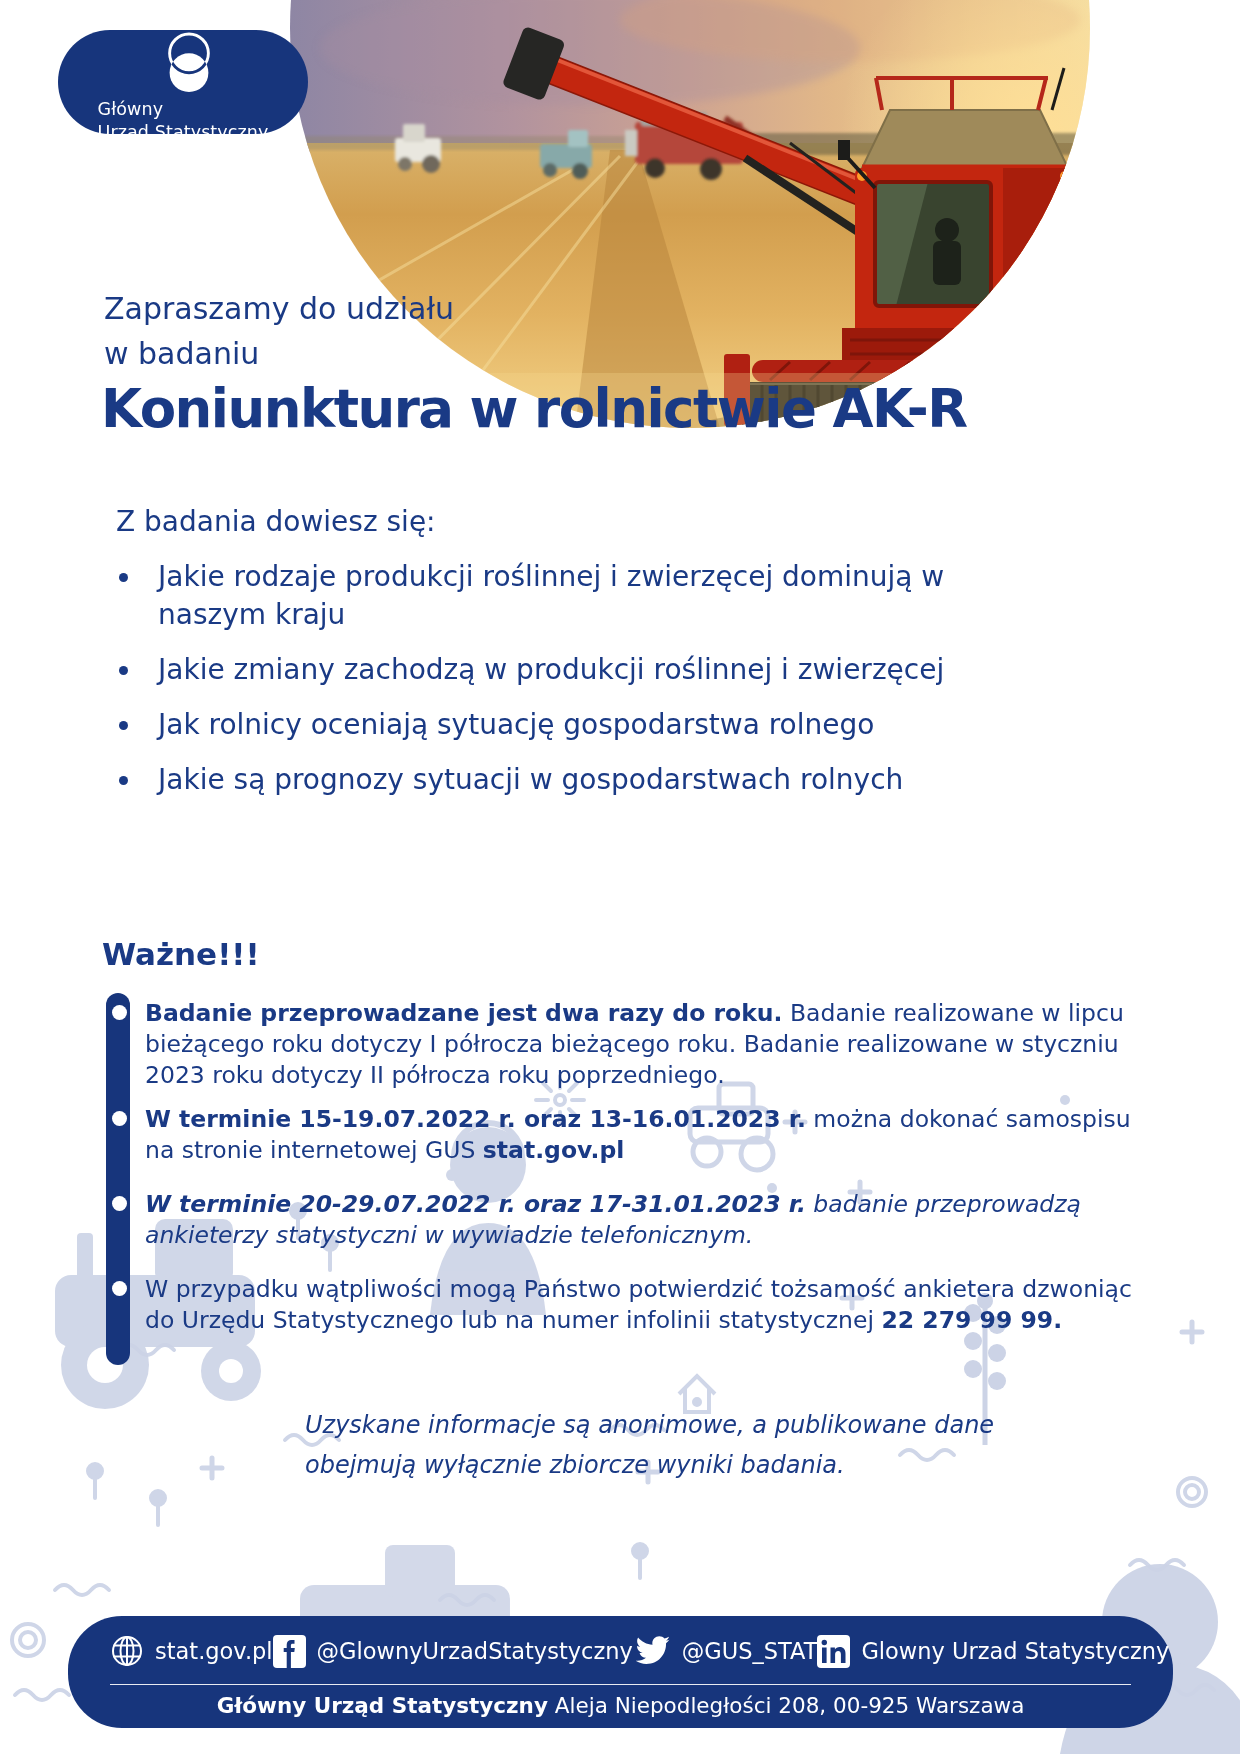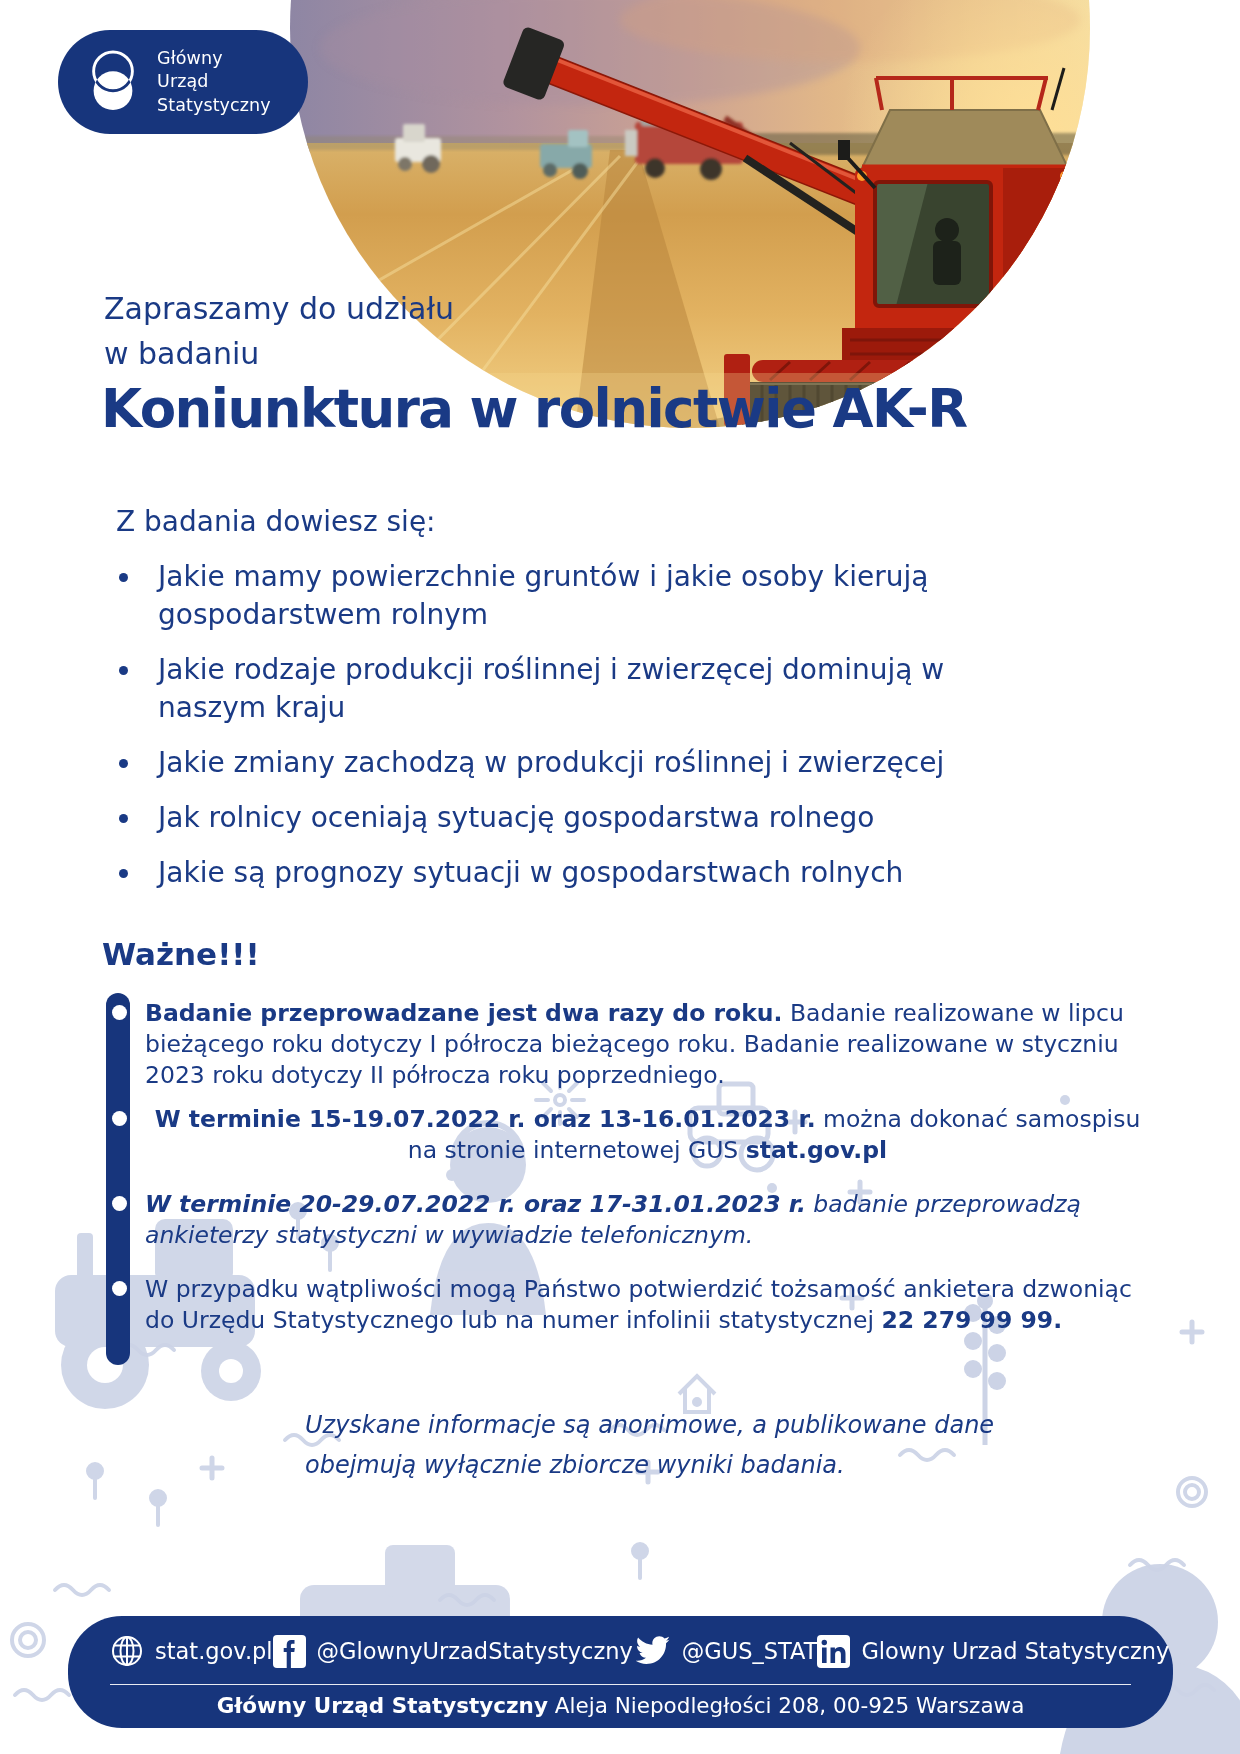--- a/index.html
+++ b/index.html
@@ -7,42 +7,42 @@
     position:relative;width:1240px;height:1754px;margin:0 auto;background:#ffffff;
     overflow:hidden;font-family:"DejaVu Sans",sans-serif;color:#1a3a85;
   }
   
   .wm{position:absolute;left:0;top:1000px;z-index:0;}
   
   .photo{position:absolute;left:290px;top:-372px;width:800px;height:800px;border-radius:50%;
          overflow:hidden;z-index:2;}
   
   .logo{position:absolute;left:58px;top:30px;width:250px;height:104px;background:#17357c;
-        border-radius:52px;display:flex;align-items:center;z-index:3;}
+        border-radius:52px;display:flex;align-items:center;z-index:3;flex-direction:column;}
   .logo svg{margin:0 13px 0 24px;flex:0 0 auto;}
   .logo-text{color:#fff;font-size:17.5px;line-height:1.32;letter-spacing:.1px;}
   
   .intro{position:absolute;left:104px;top:286px;font-size:30px;line-height:45px;z-index:2;}
   .title{position:absolute;left:101px;top:378px;font-size:53px;font-weight:bold;
          letter-spacing:-1.5px;white-space:nowrap;z-index:2;}
   .benefits{position:absolute;left:92px;top:503px;width:920px;font-size:28px;line-height:38px;z-index:2;margin-left:24px;}
   .benefits h2{margin:0;font-size:28px;font-weight:normal;}
   .benefits ul{list-style:none;margin:6px 0 0 0;padding:0;}
   .benefits li{position:relative;padding-left:42px;margin-top:17px;}
   .benefits li::before{content:"";position:absolute;left:3px;top:15px;width:9px;height:9px;
                        border-radius:50%;background:#1a3a85;}
   .wazne{position:absolute;left:102px;top:936px;font-size:31px;font-weight:bold;z-index:2;}
   .imp-bar{position:absolute;left:106px;top:993px;width:24px;height:372px;background:#17357c;
            border-radius:12px;z-index:1;}
   .imp-list{position:absolute;left:145px;top:998px;width:1005px;font-size:23.5px;line-height:31px;z-index:2;}
   .imp-item{position:relative;}
   .imp-item::before{content:"";position:absolute;left:-33px;top:7px;width:15px;height:15px;
                     border-radius:50%;background:#fff;}
   .imp-item:nth-child(1){margin-bottom:13px;}
-  .imp-item:nth-child(2){margin-bottom:23px;text-align:center;}
+  .imp-item:nth-child(2){margin-bottom:23px;}
   .imp-item:nth-child(3){margin-bottom:23px;font-style:italic;}
   .b{font-weight:bold;}
   .note{position:absolute;left:305px;top:1405px;width:790px;font-size:24px;line-height:40px;
         font-weight:normal;font-style:italic;z-index:2;}
   
   .footer{position:absolute;left:68px;top:1616px;width:1105px;height:112px;background:#17357c;
           border-radius:54px;color:#fff;z-index:4;box-sizing:border-box;padding:0 42px;}
   .foot-row1{display:flex;align-items:center;justify-content:space-between;height:66px;margin-top:2px;}
   .soc{display:flex;align-items:center;gap:11px;font-size:22.5px;white-space:nowrap;}
   .divider{height:1px;background:rgba(255,255,255,.9);}
@@ -279,21 +279,20 @@
 
   <div class="intro">
     <div>Zapraszamy do udziału</div>
     <div>w badaniu</div>
   </div>
   <h1 class="title" style="margin:0">Koniunktura w rolnictwie AK-R</h1>
 
   <div class="benefits">
     <h2>Z badania dowiesz się:</h2>
     <ul>
-      <li><span>Jakie mamy powierzchnie gruntów i jakie osoby kierują gospodarstwem rolnym</span></li>
       <li><span>Jakie rodzaje produkcji roślinnej i zwierzęcej dominują w naszym kraju</span></li>
       <li><span>Jakie zmiany zachodzą w produkcji roślinnej i zwierzęcej</span></li>
       <li><span>Jak rolnicy oceniają sytuację gospodarstwa rolnego</span></li>
       <li><span>Jakie są prognozy sytuacji w gospodarstwach rolnych</span></li>
     </ul>
   </div>
 
   <div class="wazne">Ważne!!!</div>
   <div class="imp-bar"></div>
   <div class="imp-list">

